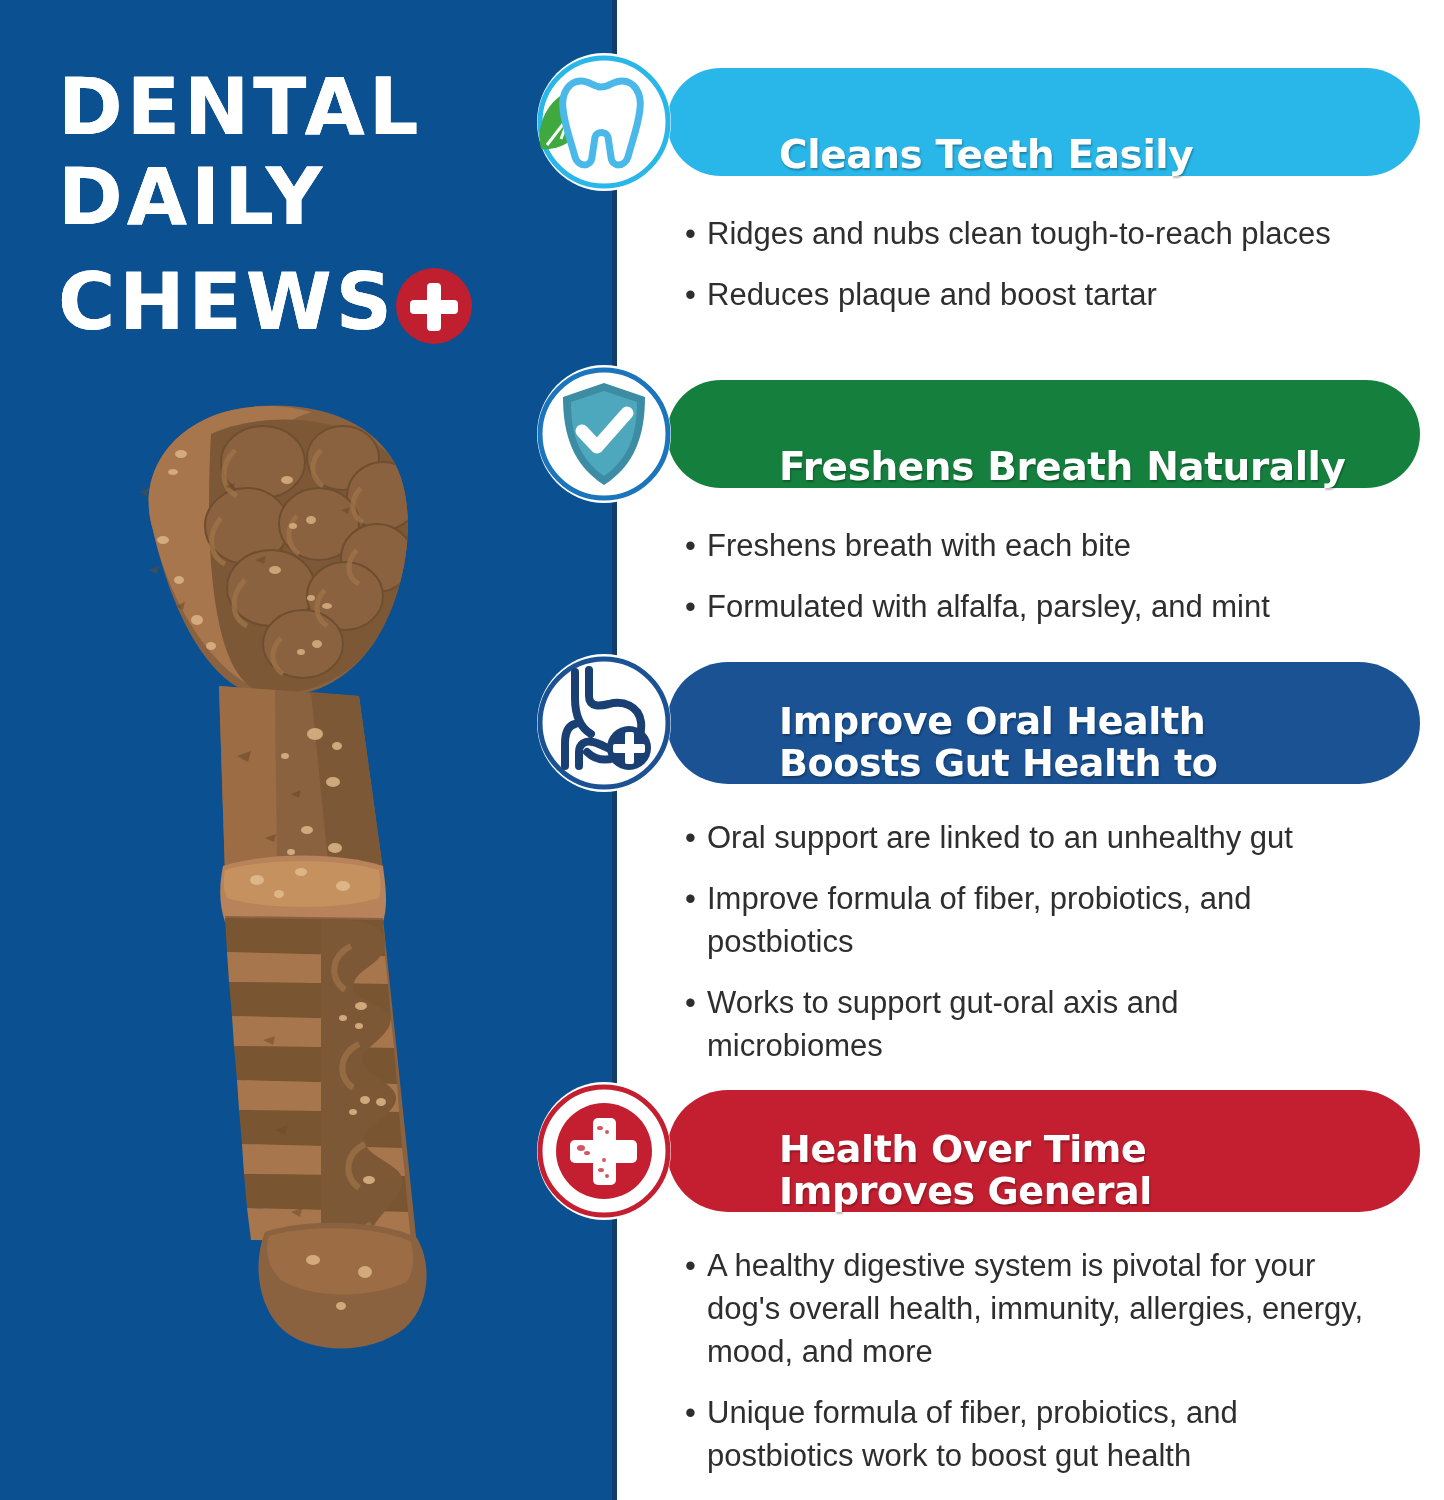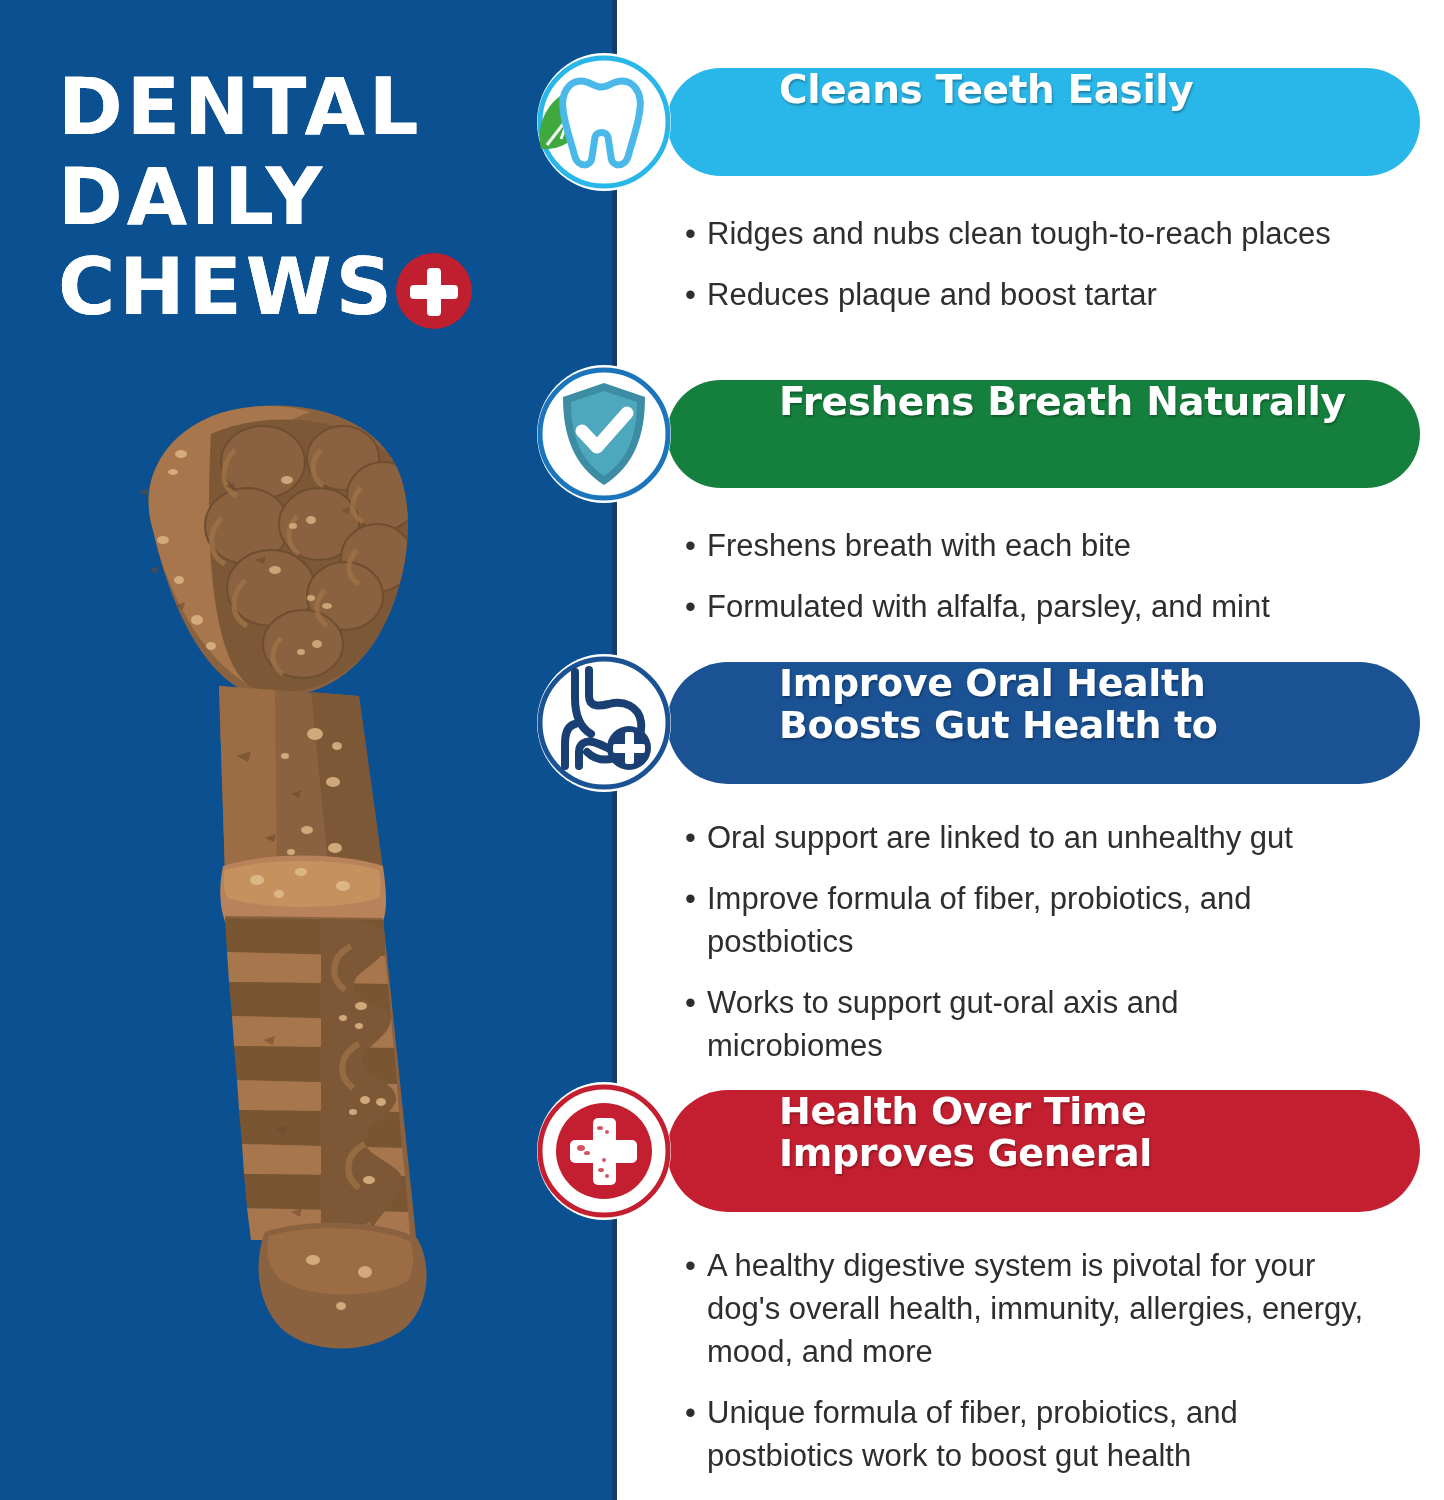--- a/index.html
+++ b/index.html
@@ -30,21 +30,21 @@
   .title-line {
     font-family:"DejaVu Sans", sans-serif;
     font-weight:bold;
     font-size:78px;
     line-height:90px;
     letter-spacing:4px;
     color:#ffffff;
     white-space:nowrap;
     text-shadow:0 0 0 #fff;
   }
-  #title-line3-wrap { display:flex; align-items:center; gap:0; }
+  #title-line3-wrap { display:flex; align-items:center; gap:0;margin-top:15px; }
   #title-cross {
     position:relative;
     width:76px; height:76px; border-radius:50%;
     background:#c01f2f;
     flex:0 0 auto;
     margin-top:8px;
   }
   #title-cross .bar-h, #title-cross .bar-v {
     position:absolute; background:#ffffff; border-radius:4px;
   }
@@ -54,21 +54,21 @@
   #chew-image {
     position:absolute; left:115px; top:400px; width:420px; height:980px;
   }
   
   #right-content {
     position:absolute; left:617px; top:0; width:827px; height:1500px;
   }
   .section { position:absolute; left:0; width:827px; }
   .banner {
     position:absolute; height:108px; border-radius:54px;
-    display:flex; align-items:flex-start;
+    display:flex; align-items:flex-end;
   }
   .banner-title {
     color:#ffffff;
     font-family:"DejaVu Sans", sans-serif;
     font-weight:bold;
     font-size:39px;
     line-height:43px;
     letter-spacing:-0.4px;
     padding-left:112px;
     padding-right:30px;

